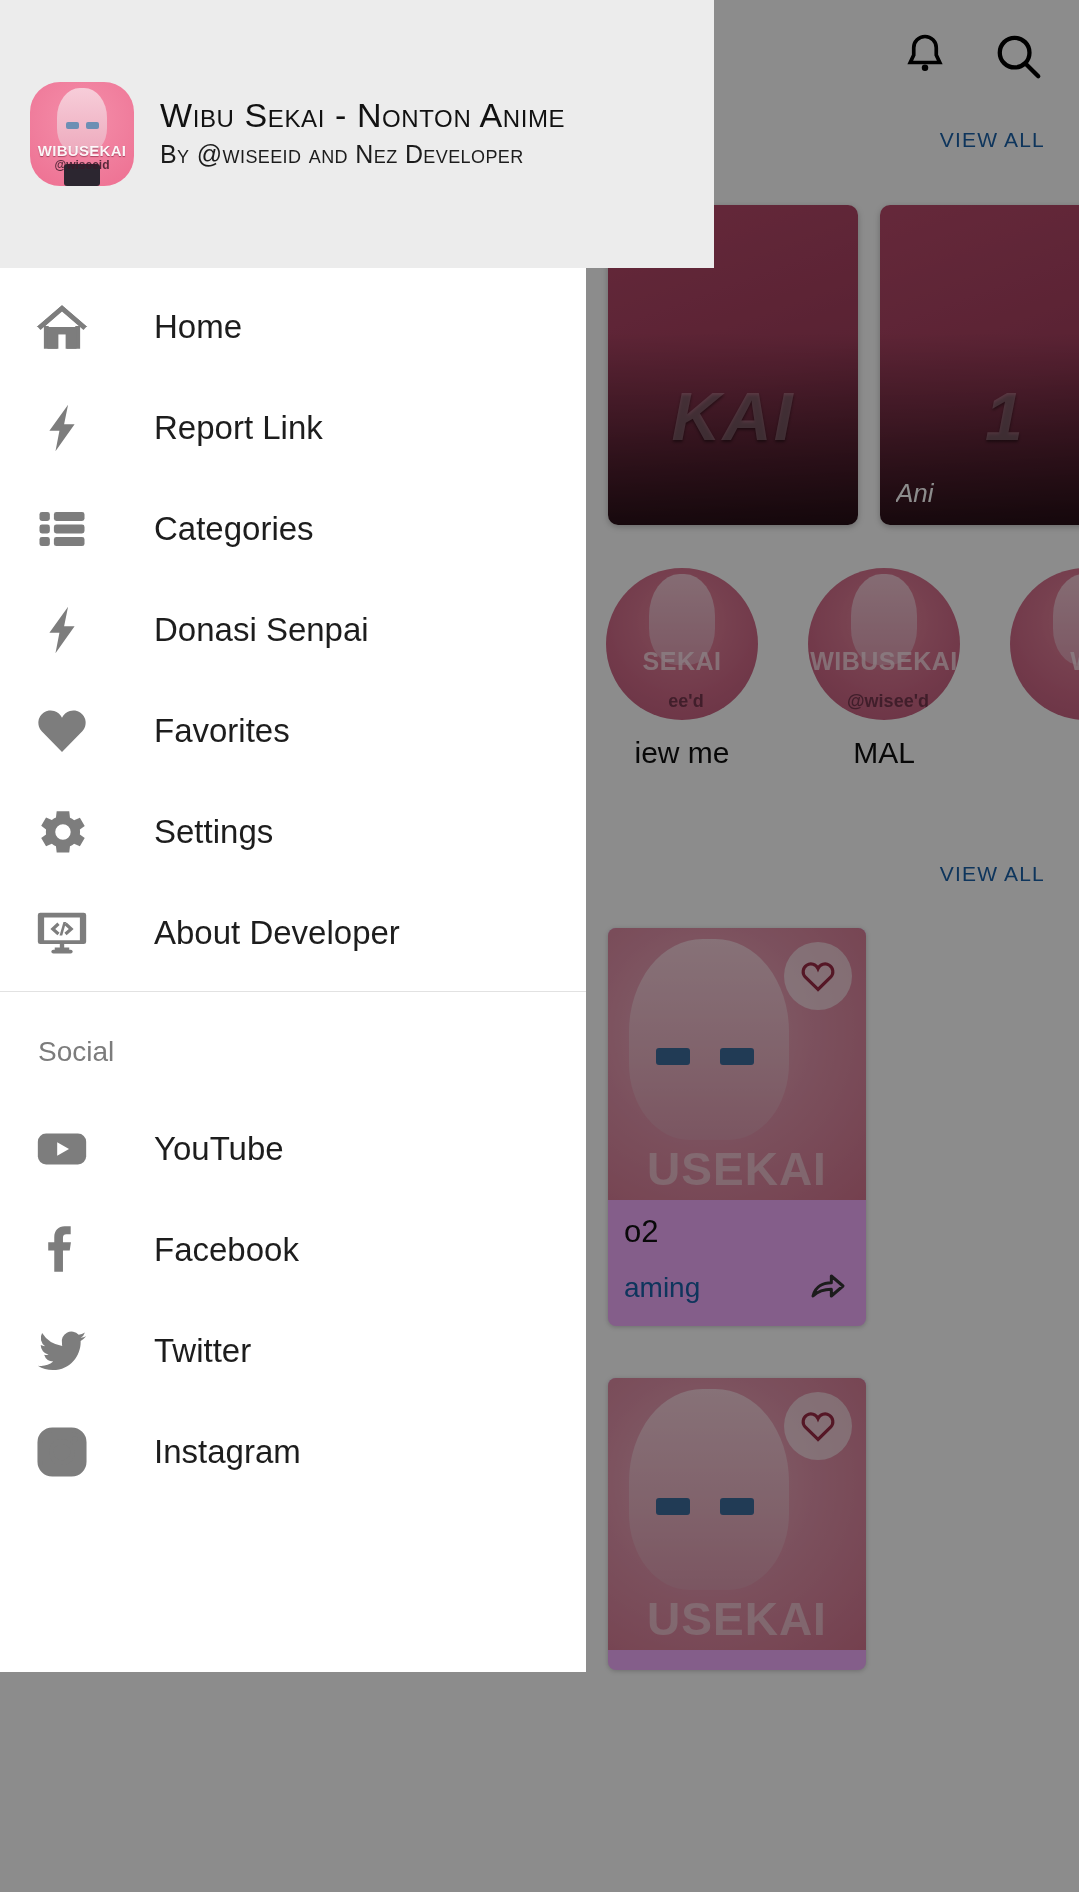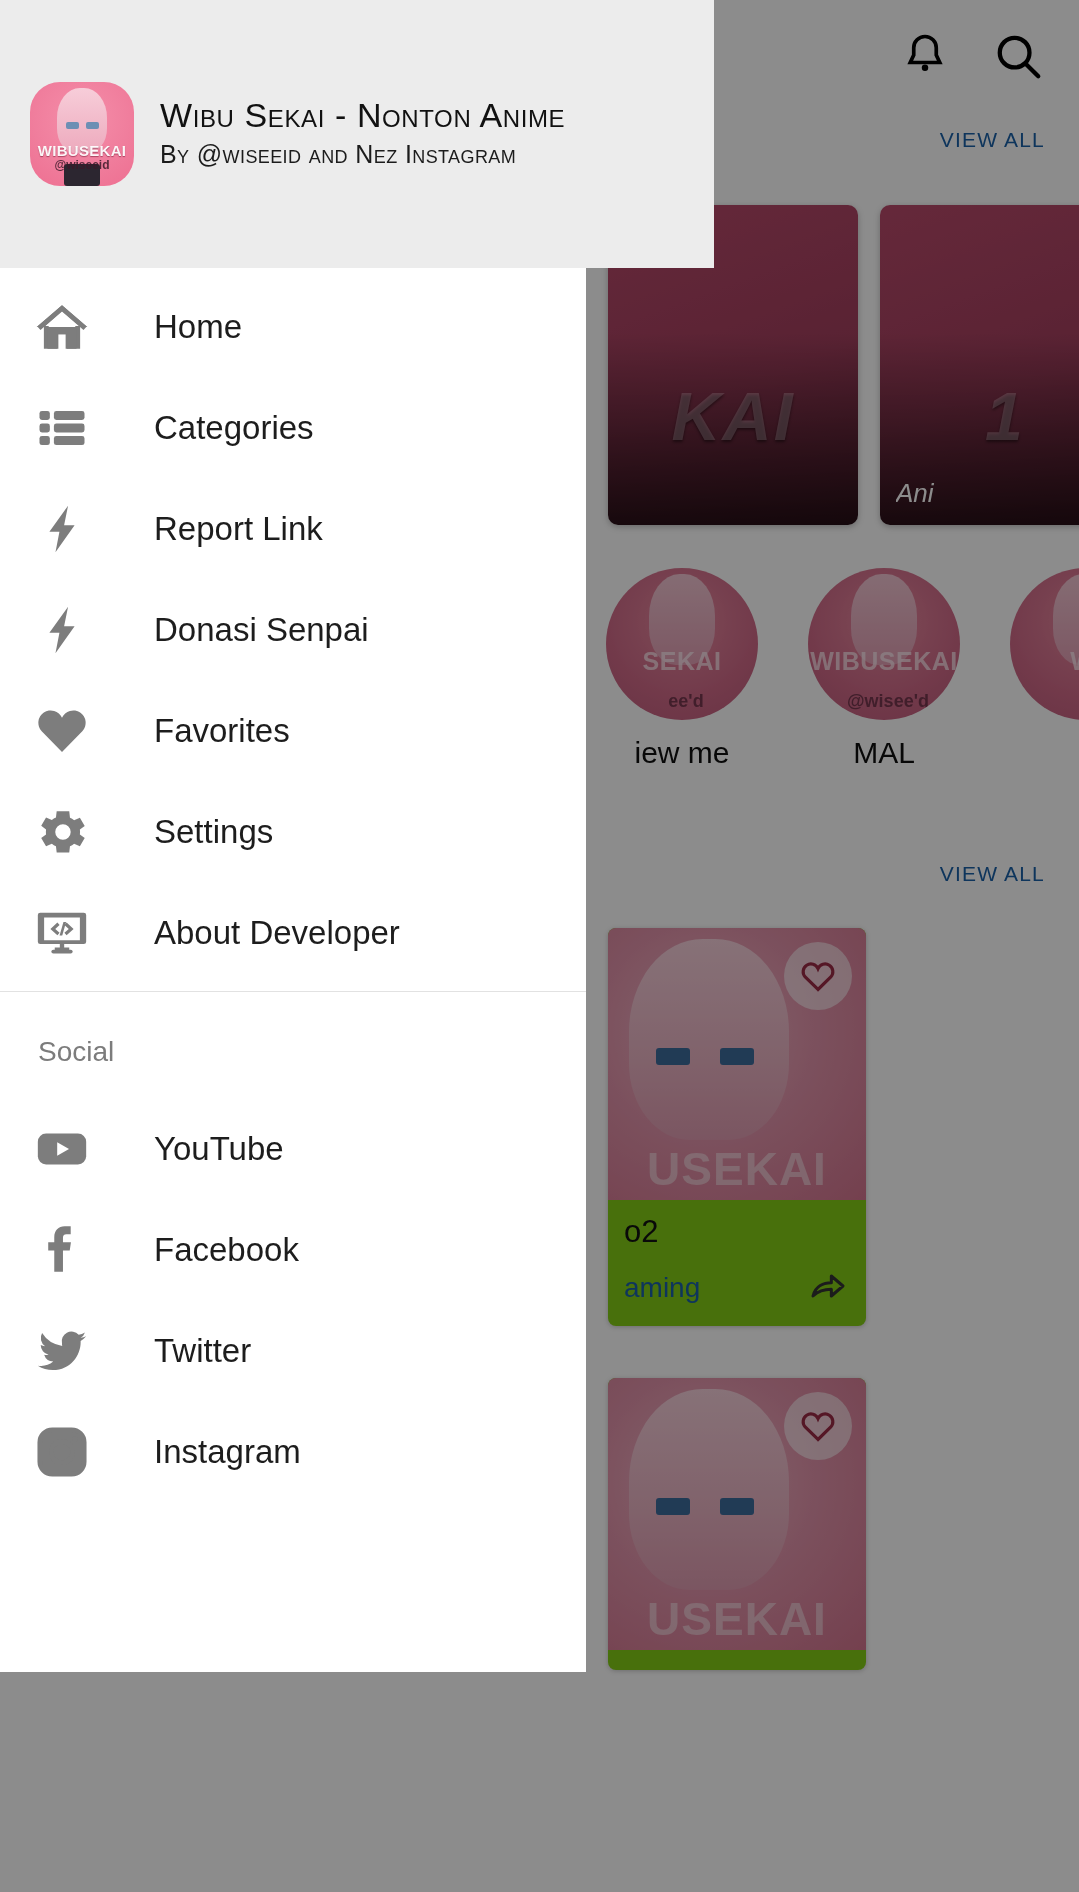--- a/index.html
+++ b/index.html
@@ -141,21 +141,21 @@
     margin-top: 14px;
     font-size: 30px;
     color: #101010;
     line-height: 1.25;
   }
 
   .big-card {
     width: 258px;
     border-radius: 8px;
     overflow: hidden;
-    background: #84cc16;
+    background: #f0abfc;
     box-shadow: 0 1px 5px rgba(0,0,0,.22);
     margin-left: 8px;
   }
   .big-card-img {
     position: relative;
     height: 272px;
     background: radial-gradient(circle at 38% 38%, #f0b9c8 0%, #e294ab 45%, #d4758f 100%);
     overflow: hidden;
   }
   .bc-face {
@@ -466,35 +466,44 @@
       <div class="drawer-logo">
         <span class="dl-hair"></span>
         <span class="dl-eye l"></span>
         <span class="dl-eye r"></span>
         <span class="dl-legs"></span>
         <span class="dl-t1">WIBUSEKAI</span>
         <span class="dl-t2">@wiseeid</span>
       </div>
       <div class="drawer-header-text">
         <div class="drawer-title">Wibu Sekai - Nonton Anime</div>
-        <div class="drawer-subtitle">By @wiseeid and Nez Instagram</div>
+        <div class="drawer-subtitle">By @wiseeid and Nez Developer</div>
       </div>
     </div>
 
     <div class="drawer-body">
 
       <div class="menu-item">
         <span class="menu-icon">
           <svg width="58" height="58" viewBox="0 0 24 24">
             <path d="M12 3 1.5 12h3V21h6v-6h3v6h6v-9h3zM12 5.4l7 6v.2h-1.5V19h-3v-6h-5v6h-3v-7.4H5z"></path>
             <path d="M12 3 1.8 11.8l1.3 1.4L12 5.6l8.9 7.6 1.3-1.4z"></path>
             <path d="M6 12h12v9h-4v-6h-4v6H6z"></path>
           </svg>
         </span>
         <span class="menu-label">Home</span>
+      </div>
+
+      <div class="menu-item">
+        <span class="menu-icon">
+          <svg width="56" height="56" viewBox="0 0 24 24">
+            <path d="M14.6 2 6.6 13.2h4.3L9.2 22l8.2-11.6h-4.5z"></path>
+          </svg>
+        </span>
+        <span class="menu-label">Report Link</span>
       </div>
 
       <div class="menu-item">
         <span class="menu-icon">
           <svg width="54" height="54" viewBox="0 0 24 24">
             <rect x="2" y="4.4" width="4.6" height="4" rx="1.1"></rect>
             <rect x="8.4" y="4.4" width="13.6" height="4" rx="1.1"></rect>
             <rect x="2" y="10" width="4.6" height="4" rx="1.1"></rect>
             <rect x="8.4" y="10" width="13.6" height="4" rx="1.1"></rect>
             <rect x="2" y="15.6" width="4.6" height="4" rx="1.1"></rect>
@@ -503,29 +512,20 @@
         </span>
         <span class="menu-label">Categories</span>
       </div>
 
       <div class="menu-item">
         <span class="menu-icon">
           <svg width="56" height="56" viewBox="0 0 24 24">
             <path d="M14.6 2 6.6 13.2h4.3L9.2 22l8.2-11.6h-4.5z"></path>
           </svg>
         </span>
-        <span class="menu-label">Report Link</span>
-      </div>
-
-      <div class="menu-item">
-        <span class="menu-icon">
-          <svg width="56" height="56" viewBox="0 0 24 24">
-            <path d="M14.6 2 6.6 13.2h4.3L9.2 22l8.2-11.6h-4.5z"></path>
-          </svg>
-        </span>
         <span class="menu-label">Donasi Senpai</span>
       </div>
 
 
       <div class="menu-item">
         <span class="menu-icon">
           <svg width="56" height="56" viewBox="0 0 24 24">
             <path d="M12 21 3.3 12.1a5.3 5.3 0 1 1 8.7-5.8 5.3 5.3 0 1 1 8.7 5.8z"></path>
           </svg>
         </span>

